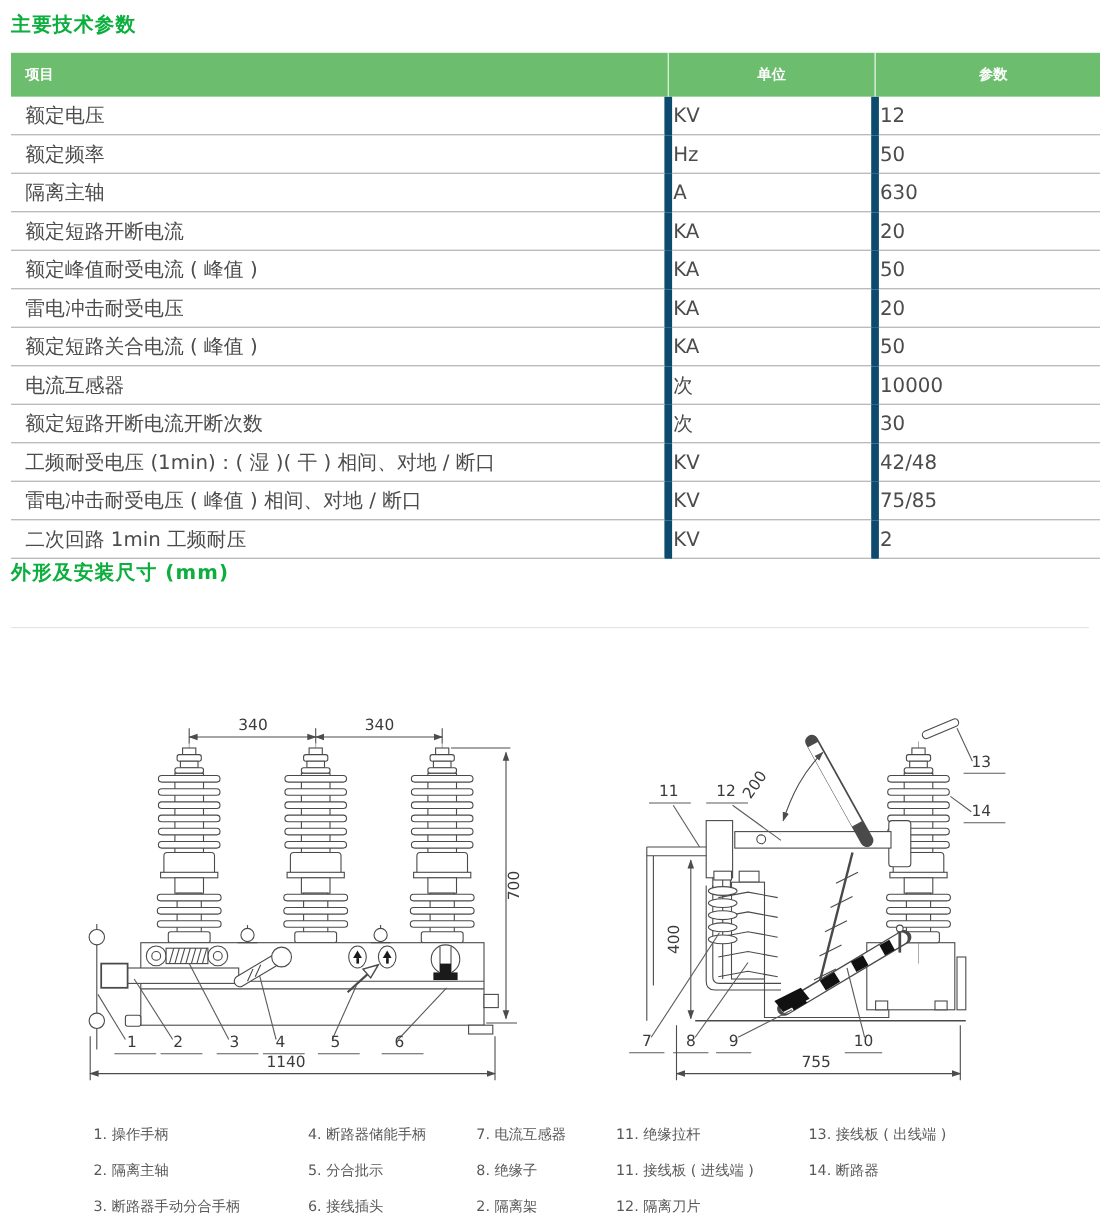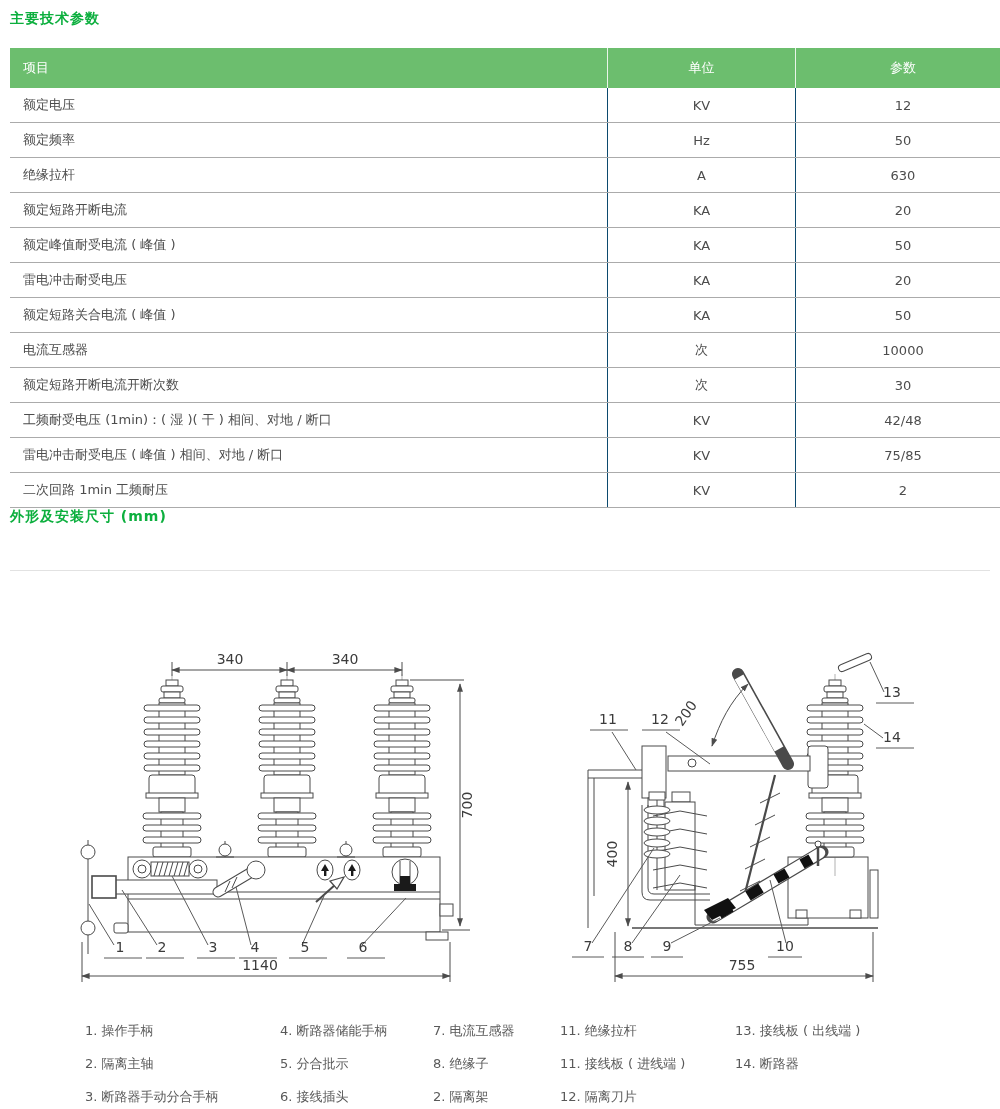--- a/index.html
+++ b/index.html
@@ -2,35 +2,35 @@
 <html style="--accent-green: #0caf3e; --table-header-bg: #6cbe6e;"><head>
 <meta charset="utf-8">
 <style>
   :root{
     --accent-green:#0caf3e;
     --table-header-bg:#6cbe6e;
   }
   html,body{margin:0;padding:0;background:#fff;}
   body{width:1000px;height:1109px;position:relative;overflow:hidden;
        font-family:"DejaVu Sans","Liberation Sans",sans-serif;color:#4c4c4c;}
-  .section-title{position:absolute;left:10px;font-size:14px;font-weight:bold;
+  .section-title{position:absolute;left:10px;font-size:18px;font-weight:bold;
        color:var(--accent-green,#0caf3e);letter-spacing:1px;}
   #params-title{top:10px;}
   #dims-title{top:508px;}
   #spec-table{position:absolute;top:48px;left:10px;width:980px;
        border-collapse:collapse;table-layout:fixed;}
-  #spec-table th{background:var(--table-header-bg,#6cbe6e);color:#fff;font-weight:normal;
+  #spec-table th{background:var(--table-header-bg,#6cbe6e);color:#fff;font-weight:bold;
        font-size:13px;height:38px;}
   #spec-table th.c-item{text-align:left;padding-left:13px;width:583px;}
   #spec-table th.c-unit{width:185px;border-left:1px solid rgba(255,255,255,.85);}
   #spec-table th.c-value{width:212px;border-left:1px solid rgba(255,255,255,.85);}
-  #spec-table td{height:32px;font-size:13px;color:#4c4c4c;
+  #spec-table td{height:32px;font-size:18px;color:#4c4c4c;
        border-bottom:1px solid #ababab;background:#fff;}
   #spec-table td.c-item{text-align:left;padding-left:13px;}
-  #spec-table td.c-unit,#spec-table td.c-value{text-align:center;border-left:1px solid #0c4a6e;}
+  #spec-table td.c-unit,#spec-table td.c-value{border-left:7px solid #0c4a6e;}
   #section-divider{position:absolute;top:570px;left:10px;width:980px;height:0;
        border-top:1px solid #e2e2e2;}
   #drawings{position:absolute;top:600px;left:0;width:844px;height:415px;}
   #svg-front{position:absolute;left:60px;top:40px;}
   #svg-side{position:absolute;left:570px;top:40px;}
   svg text{font-family:"DejaVu Sans","Liberation Sans",sans-serif;font-size:14px;fill:#3b3b3b;}
   svg .callout-line{stroke:#5a5a5a;stroke-width:1;}
   svg .dim{stroke:#4c4c4c;stroke-width:1;}
   #legend{position:absolute;top:1014px;left:85px;display:grid;
        grid-auto-flow:column;grid-template-rows:repeat(3,33px);
@@ -57,21 +57,21 @@
           <td class="c-item">额定电压</td>
           <td class="c-unit">KV</td>
           <td class="c-value">12</td>
         </tr>
       <tr>
           <td class="c-item">额定频率</td>
           <td class="c-unit">Hz</td>
           <td class="c-value">50</td>
         </tr>
       <tr>
-          <td class="c-item">绝缘拉杆</td>
+          <td class="c-item">隔离主轴</td>
           <td class="c-unit">A</td>
           <td class="c-value">630</td>
         </tr>
       <tr>
           <td class="c-item">额定短路开断电流</td>
           <td class="c-unit">KA</td>
           <td class="c-value">20</td>
         </tr>
       <tr>
           <td class="c-item">额定峰值耐受电流 ( 峰值 )</td>

